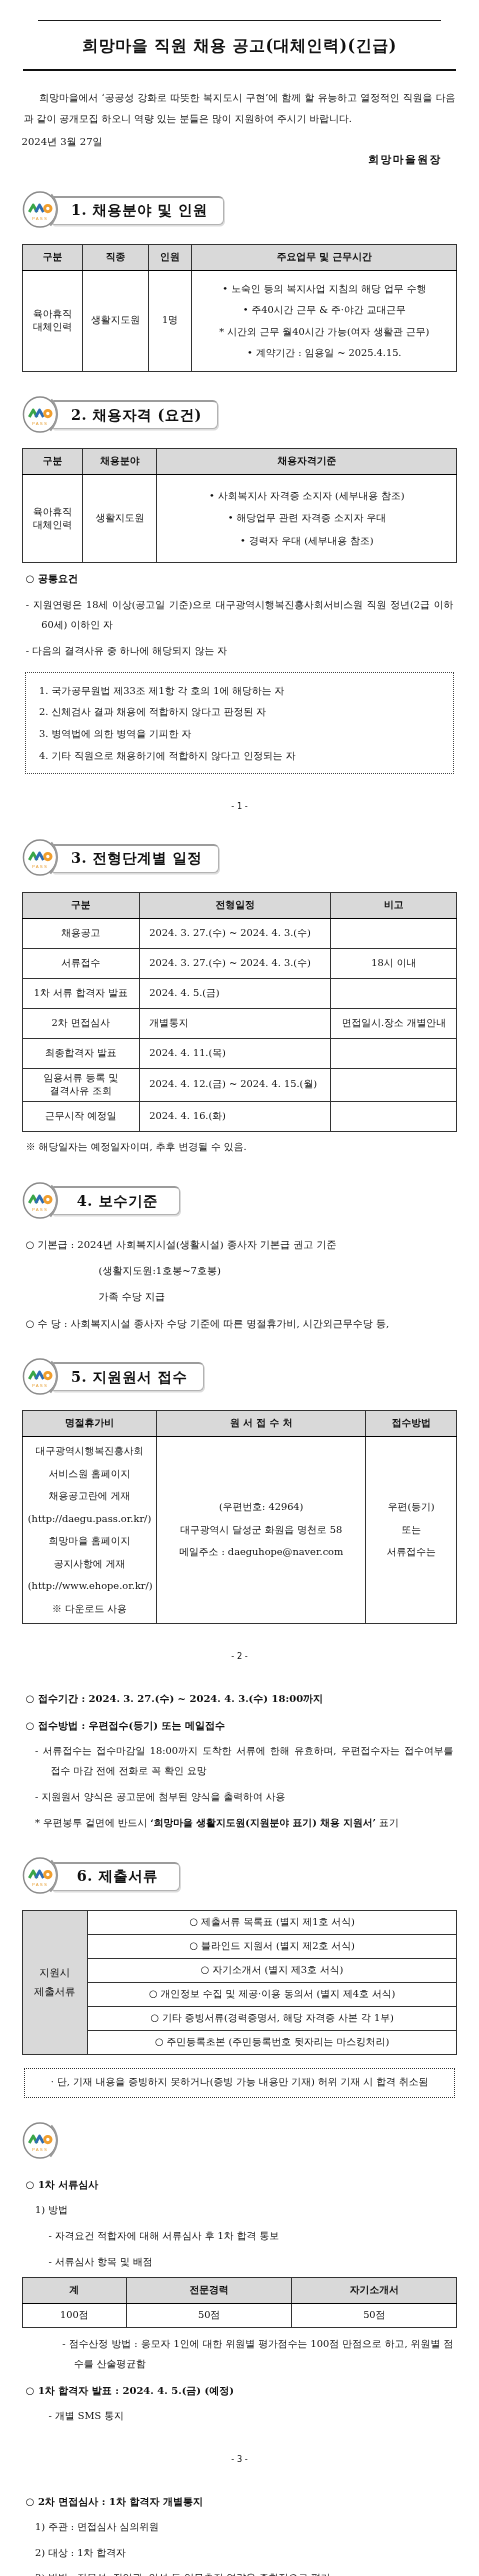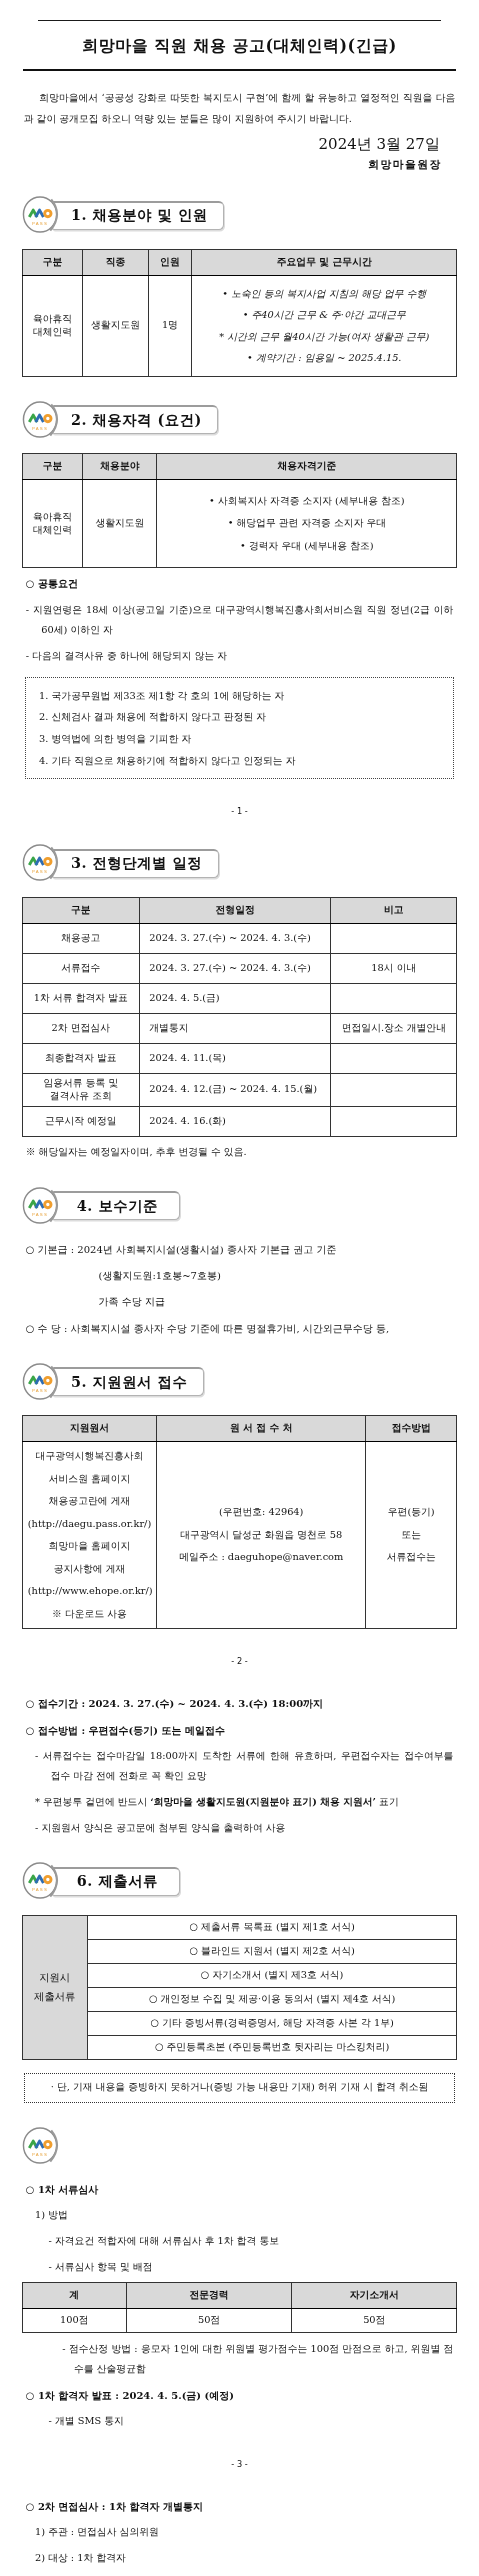--- a/index.html
+++ b/index.html
@@ -7,40 +7,40 @@
          font-family:"DejaVu Serif","Liberation Serif",serif; }
   .page { width:479px; min-height:2894px; margin:0 auto; background:#fff;
           padding:17.5px 21.6px 41px; position:relative; }
 
   .toprule  { border-top:1px solid #1a1a1a; margin:2.1px 16.5px 0; }
   .doc-title{ text-align:center; font-size:16px; font-weight:bold; letter-spacing:0.5px;
               margin:15.5px 0 12.4px; }
   .thickrule{ border-top:2.6px solid #111; margin:0 1px 15.5px; }
   .intro    { font-size:9.8px; line-height:2.15; text-align:justify; text-indent:1.6em;
               margin:0 2.1px 6.2px; }
-  .date-line{ text-align:right; font-size:15px; margin:2.1px 17.5px 0 0; }
+  .date-line{ font-size:10px; margin:2.1px 17.5px 0 0; }
   .signer-line{ text-align:right; font-size:10.8px; font-weight:bold; letter-spacing:1.5px;
               margin:4.1px 15.5px 0 0; }
 
   .sec-head { display:flex; align-items:center; margin:23px 0 13.4px; }
   .logo-svg { flex:0 0 auto; position:relative; z-index:2; }
   .banner   { margin-left:-8.2px; background:#fff; border:1px solid #b3b3b3;
               border-radius:2.1px 5.2px 5.2px 2.1px; box-shadow:1px 1.5px 0 #dcdcdc;
               padding:3.6px 15.5px 3.6px 17.5px; min-width:128px; border-top:2.1px solid #9c9c9c;text-align:center; }
   .banner-t { font-size:14.4px; font-weight:bold; letter-spacing:0.5px; white-space:nowrap; }
 
   table.tbl { width:100%; border-collapse:collapse; table-layout:fixed;
               border:1px solid #000; border-top-width:1.5px; border-bottom-width:1.5px;
               margin:3.1px 0 5.2px; }
   .tbl th, .tbl td { border:0.5px solid #333; padding:3.1px 5.2px; font-size:9.8px;
               text-align:center; vertical-align:middle; }
   .tbl th   { background:#d9d9d9; font-weight:bold; height:26px; border-bottom:1px solid #000; }
   .pre      { white-space:pre-line; }
   .cell-left{ text-align:left; }
-  .duties   { text-align:left; line-height:2.2; padding:8.2px 10.3px;font-style:italic; }
+  .duties   { text-align:left; line-height:2.2; padding:8.2px 10.3px; }
   .t1 td    { height:101px; }
   .t2 td    { height:88px; }
   .t2 .crit { line-height:2.3; }
   .t3 td    { height:30px; }
   .t3 td.sched { text-align:left; padding-left:9.3px; }
   .t5 td    { height:129px; line-height:2.3;border-radius:32px; }
   .t6 td    { height:24px; }
   .t6 .side { background:#d9d9d9; font-size:10.3px; line-height:1.9; }
   .t7a { width:84%; margin:7.2px auto 6.2px; }
   .t7a td { height:24px; }
@@ -253,21 +253,21 @@
     </div>
   </div>
   <table class="tbl t5">
     <colgroup>
         <col style="width:31%">
         <col style="width:48%">
         <col style="width:21%">
       </colgroup>
     <tbody>
         <tr>
-      <th>지원원서</th>
+      <th>명절휴가비</th>
       <th>원 서 접 수 처</th>
       <th>접수방법</th>
     </tr>
     <tr>
       <td class="pre">대구광역시행복진흥사회
 서비스원 홈페이지
 채용공고란에 게재
 (http://daegu.pass.or.kr/)
 희망마을 홈페이지
 공지사항에 게재
@@ -281,22 +281,22 @@
 서류접수는</td>
     </tr>
   </tbody>
     </table>
 
   <div class="pgmark">- 2 -</div>
 
   <div class="para big bold">○ 접수기간 : 2024. 3. 27.(수) ~ 2024. 4. 3.(수) 18:00까지</div>
   <div class="para big bold">○ 접수방법 : 우편접수(등기) 또는 메일접수</div>
   <div class="para hang ind1">- 서류접수는 접수마감일 18:00까지 도착한 서류에 한해 유효하며, 우편접수자는 접수여부를 접수 마감 전에 전화로 꼭 확인 요망</div>
+  <div class="para hang ind1">- 지원원서 양식은 공고문에 첨부된 양식을 출력하여 사용</div>
   <div class="para hang ind1"><span>* 우편봉투 겉면에 반드시 </span><span class="bold">‘희망마을 생활지도원(지원분야 표기) 채용 지원서’</span><span> 표기</span></div>
-  <div class="para hang ind1">- 지원원서 양식은 공고문에 첨부된 양식을 출력하여 사용</div>
 
   <div class="sec-head">
     <svg class="logo-svg" viewBox="0 0 80 80" width="39" height="40">
         <use href="#amo-logo"></use>
       </svg>
     <div class="banner">
       <span class="banner-t">6. 제출서류</span>
     </div>
   </div>
   <table class="tbl t6">

